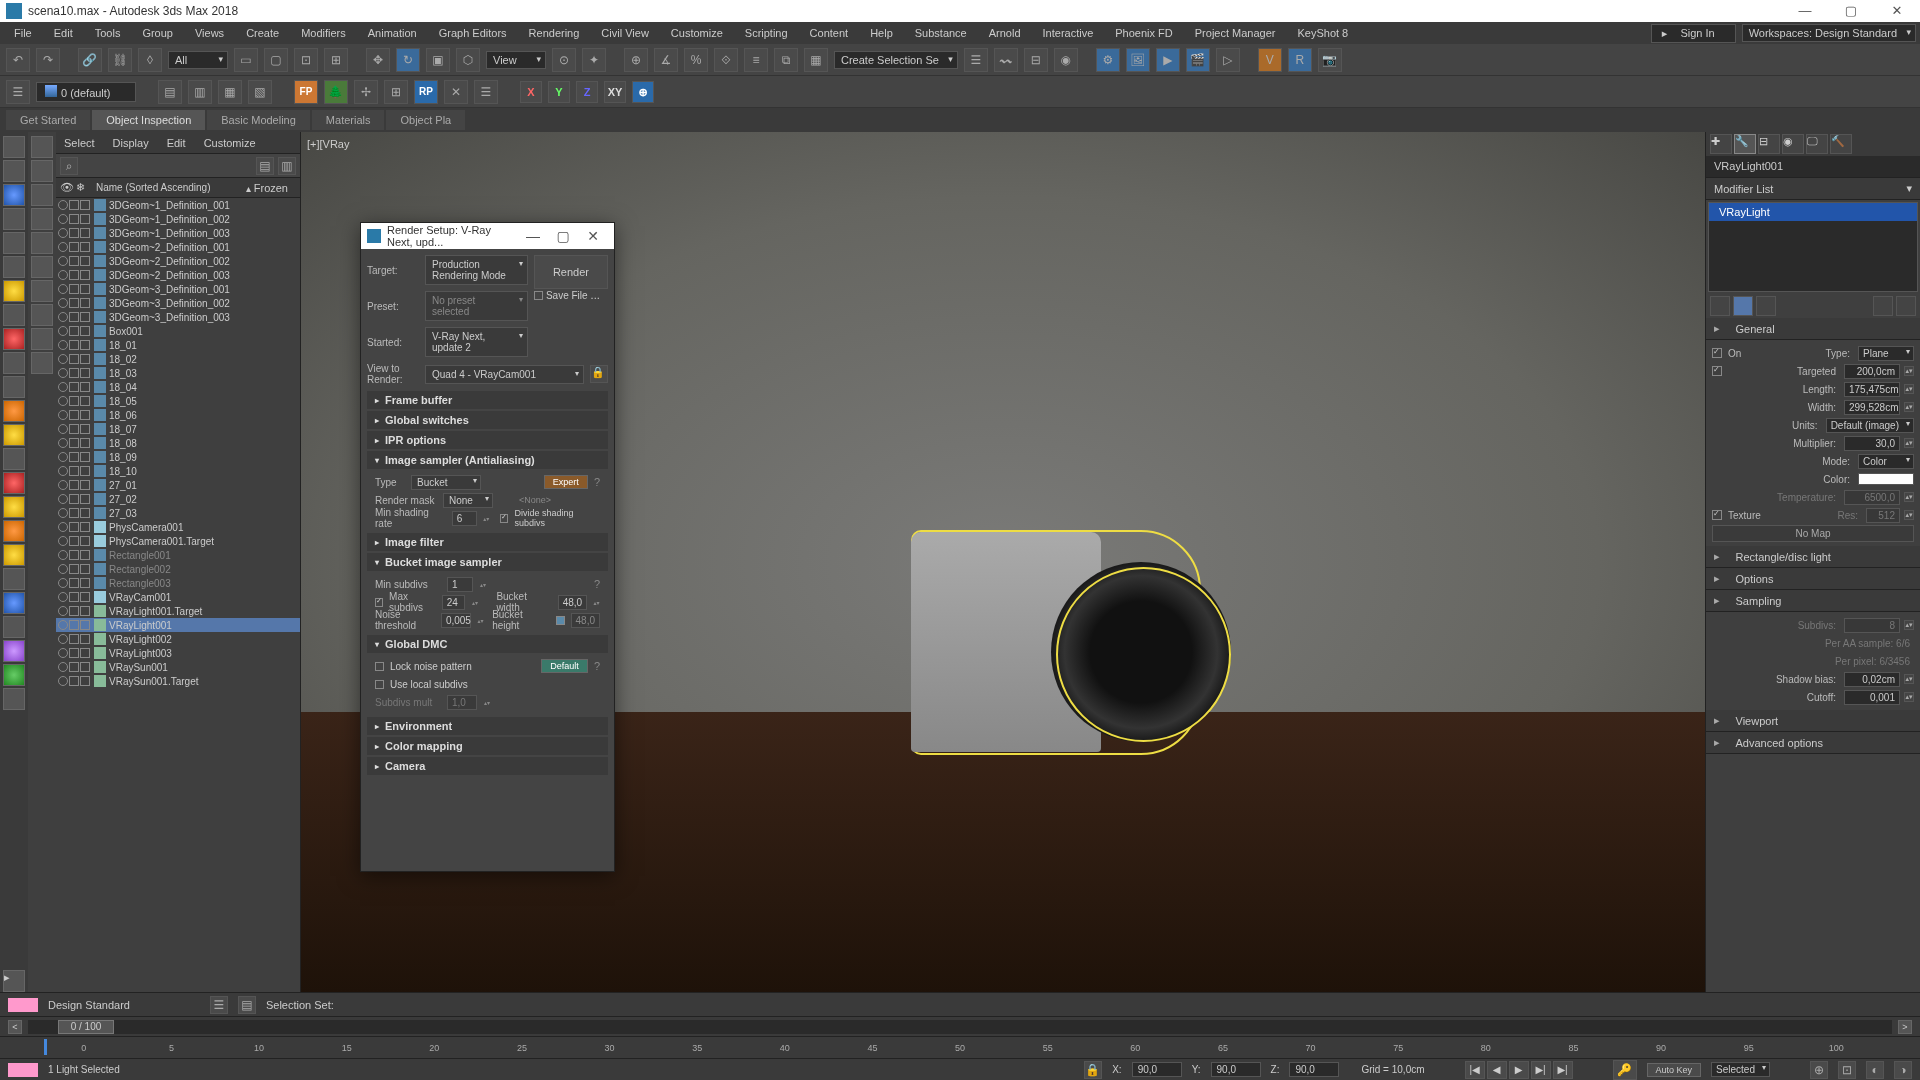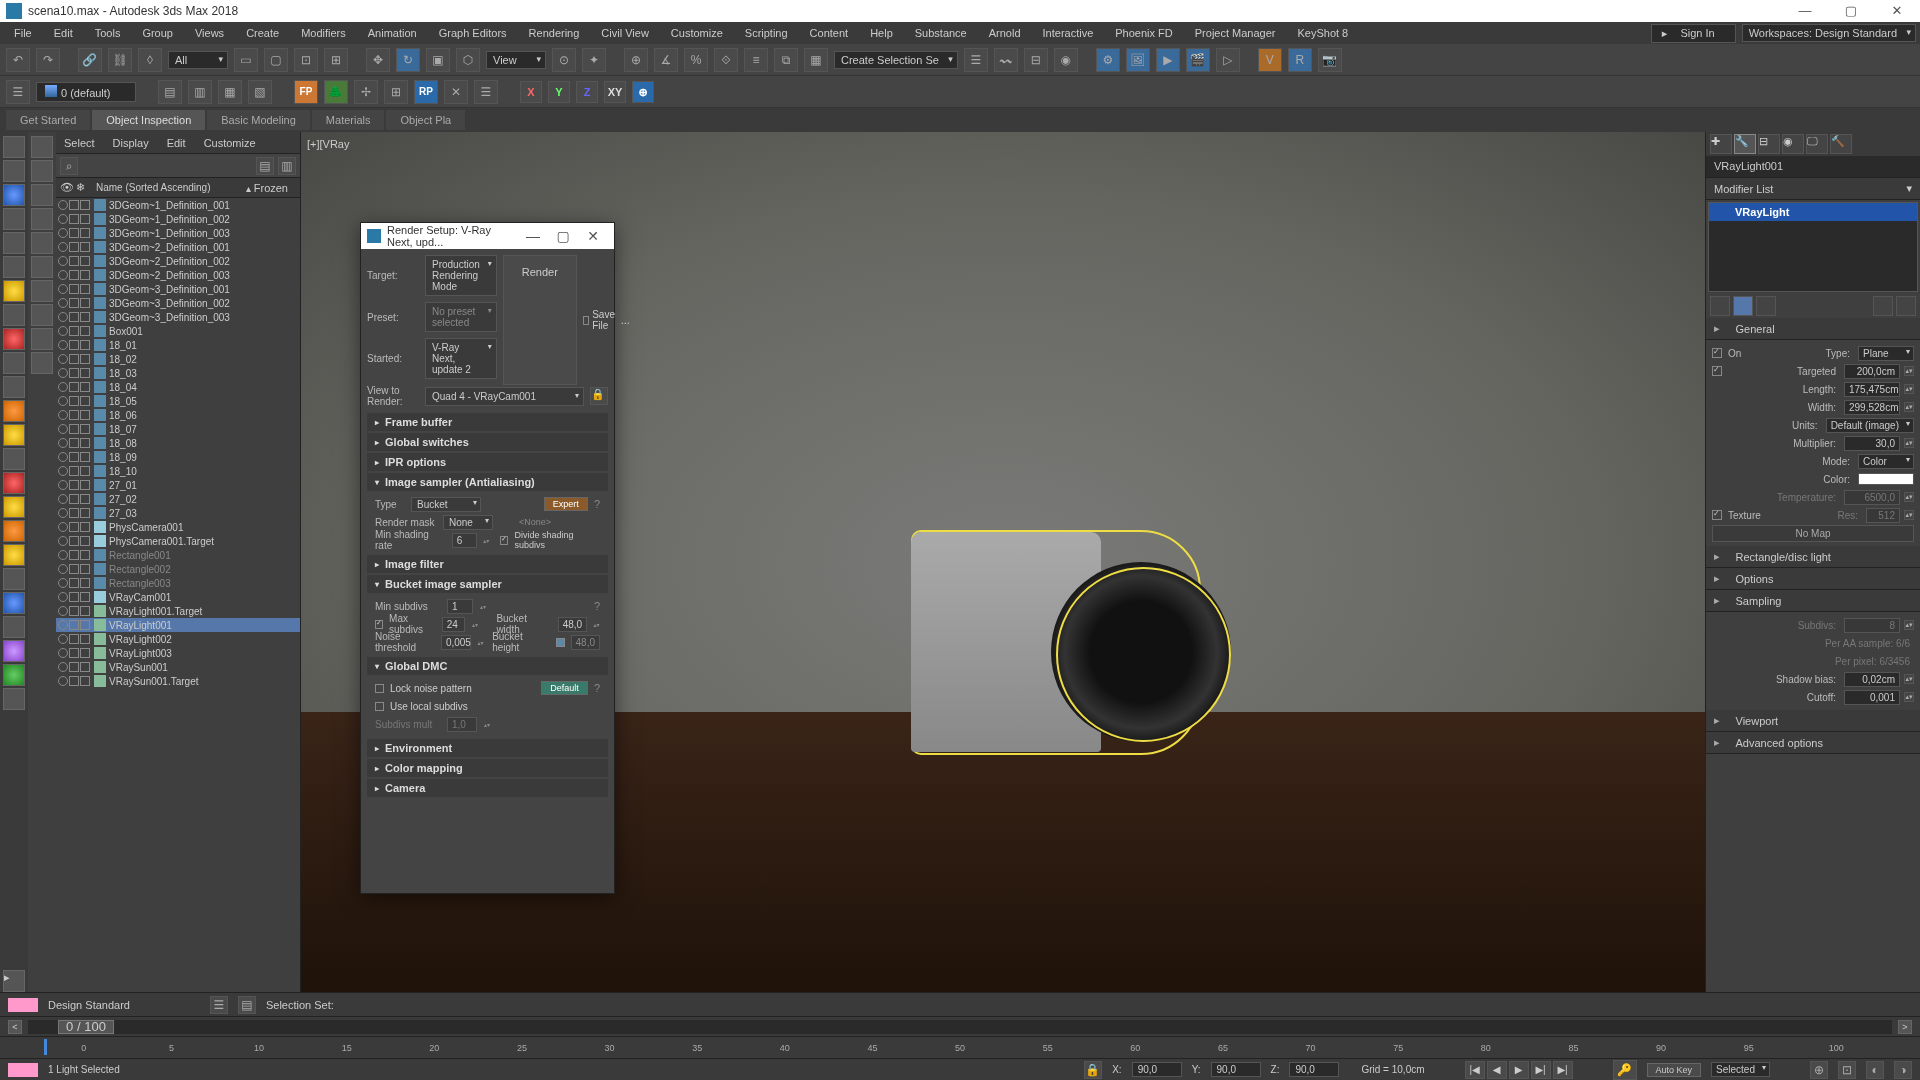--- a/index.html
+++ b/index.html
@@ -69,21 +69,21 @@
 .camhl{position:absolute;left:145px;top:55px;width:175px;height:175px;border:2px solid #eedd44;border-radius:50%}
 .camhl2{position:absolute;left:0;top:18px;width:290px;height:225px;border:2px solid #eedd44;border-radius:10px 60px 60px 10px}
 .rightpanel{width:215px;background:#3f3f3f;border-left:1px solid #222;display:flex;flex-direction:column}
 .rptabs{height:24px;background:#3a3a3a;display:flex;align-items:center;padding:0 4px;gap:2px}
 .rptab{width:22px;height:20px;background:#444;border:1px solid #555}
 .rptab.on{background:#555;border-color:#888}
 .rpname{height:22px;background:#2a2a2a;padding:4px 8px;color:#ccc;border-bottom:1px solid #222}
 .rpsect{background:#3a3a3a;padding:4px 8px;color:#ccc;font-size:11px;border-bottom:1px solid #222;display:flex;align-items:center}
 .rpsect .exp{margin-right:16px;color:#aaa}
 .modlist{height:90px;background:#2a2a2a;border:1px solid #555;margin:2px}
-.modlist .moditem{background:#2255aa;color:#fff;padding:3px 26px;font-weight:bold}
+.modlist .moditem{background:#2255aa;color:#fff;padding:3px 10px;font-weight:normal}
 .modtools{height:24px;display:flex;align-items:center;padding:0 4px;gap:3px}
 .modtools .mt{width:20px;height:20px;background:#444;border:1px solid #555}
 .rpgroup{padding:4px 6px}
 .rprow{display:flex;align-items:center;height:18px;gap:4px}
 .rprow label{color:#bbb;font-size:10px;flex:1;text-align:right;padding-right:4px}
 .rprow .val{width:56px;background:#2a2a2a;border:1px solid #555;padding:1px 4px;color:#ccc;font-size:10px;text-align:right}
 .rprow .spin{width:10px;background:#444;border:1px solid #555;font-size:7px;text-align:center;color:#aaa}
 .rprow .chk{width:10px;height:10px;border:1px solid #888;margin-right:2px}
 .rprow .chk.on::after{content:"✓";font-size:8px;color:#ccc;display:block;margin-top:-2px}
 .rprow .swatch{width:56px;height:12px;background:#fff;border:1px solid #555}
@@ -117,21 +117,21 @@
 .rollspin{width:8px;font-size:6px;text-align:center;color:#888}
 .rollbtn{background:#4a4a4a;border:1px solid #666;padding:1px 8px;color:#ccc;font-size:9px}
 .rollbtn.orange{background:#8a5a2a;color:#fff}
 .rollbtn.teal{background:#3a7a6a;color:#fff}
 .rollchk{width:9px;height:9px;border:1px solid #888}
 .rollchk.on::after{content:"✓";font-size:7px;color:#ccc;display:block;margin-top:-2px}
 .bottombar{height:24px;background:#3a3a3a;display:flex;align-items:center;padding:0 8px;gap:10px;border-top:1px solid #222}
 .timeslider{height:20px;background:#3a3a3a;display:flex;align-items:center;padding:0 8px;border-top:1px solid #222}
 .tsbtn{width:14px;height:14px;background:#555;border:1px solid #666;color:#ccc;text-align:center;font-size:9px;line-height:12px}
 .tstrack{flex:1;height:14px;background:#2a2a2a;margin:0 6px;position:relative}
-.tsthumb{position:absolute;left:30px;top:0;width:56px;height:14px;background:#555;border:1px solid #777;color:#ccc;text-align:center;font-size:13px;line-height:12px}
+.tsthumb{position:absolute;left:30px;top:0;width:56px;height:14px;background:#555;border:1px solid #777;color:#ccc;text-align:center;font-size:10px;line-height:12px}
 .timeruler{height:22px;background:#3a3a3a;display:flex;align-items:center;padding:0 40px;border-top:1px solid #222;position:relative}
 .tick{flex:1;text-align:center;color:#aaa;font-size:9px}
 .statusbar{height:22px;background:#3a3a3a;display:flex;align-items:center;padding:0 8px;border-top:1px solid #222;gap:10px}
 .stlabel{color:#ccc;font-size:10px}
 .stinput{background:#2a2a2a;border:1px solid #555;padding:1px 5px;color:#ccc;font-size:10px;width:50px}
 .playbtns{display:flex;gap:2px}
 .playbtn{width:20px;height:18px;background:#4a4a4a;border:1px solid #555;color:#ccc;text-align:center;font-size:10px;line-height:16px}
 .lockicon{width:18px;height:18px;background:#4a4a4a;border:1px solid #555}
 .pink{background:#ff99cc;width:30px;height:14px;display:inline-block}
 .fpbtn{background:#cc7733;width:24px;height:24px;border:1px solid #555;color:#fff;text-align:center;line-height:22px;font-weight:bold;font-size:10px}
@@ -725,21 +725,21 @@
             </div>
           <div class="dlgrow">
               <label>Preset:</label>
               <div class="dlgdd dim">No preset selected</div>
             </div>
           <div class="dlgrow">
               <label>Started:</label>
               <div class="dlgdd">V-Ray Next, update 2</div>
             </div>
         </div>
-        <div style="display:flex;flex-direction:row;gap:6px">
+        <div style="display:flex;flex-direction:column;gap:0">
           <div class="dlgbtn">Render</div>
           <div style="display:flex;align-items:center;gap:3px">
               <div class="rollchk"></div>
               <span style="font-size:10px">Save File</span>
               <span>...</span>
             </div>
         </div>
       </div>
       <div class="dlgrow">
           <label style="width:52px">View to Render:</label>

